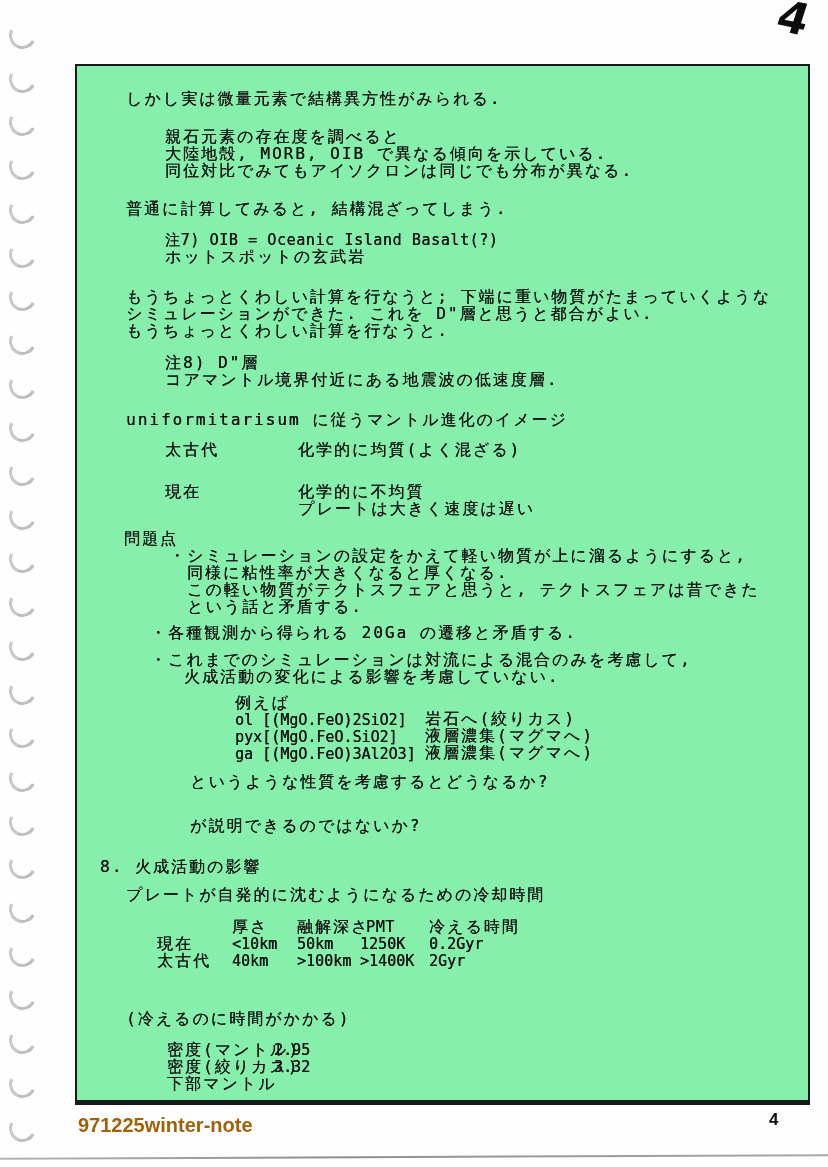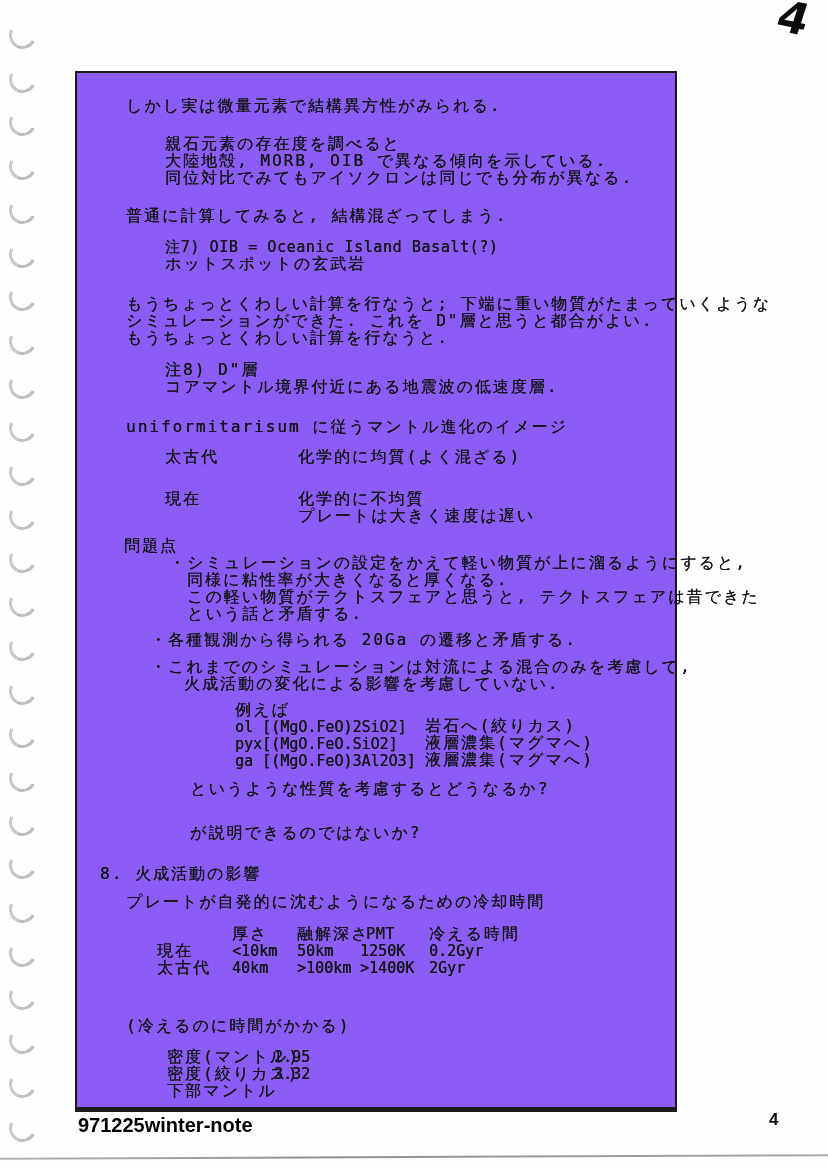--- a/index.html
+++ b/index.html
@@ -16,37 +16,37 @@
     transform:rotate(-18deg);
   }
   
   .hand-num{
     position:absolute;left:778px;top:-2px;width:46px;
     font-family:"DejaVu Sans",sans-serif;font-size:44px;font-weight:bold;
     transform:rotate(12deg) skewX(-6deg);color:#0c0c0c;line-height:1;
   }
   
   .box{
-    position:absolute;left:75px;top:71px;width:602px;height:1041px;
+    position:absolute;left:75px;top:64px;width:735px;height:1041px;
     border:2px solid #1a1a1a;border-bottom-width:5px;box-sizing:border-box;
-    background:#8b5cf6;
+    background:#86efac;
   }
   .ln{
     position:absolute;white-space:nowrap;line-height:17px;
     font-size:16px;letter-spacing:2px;
     text-shadow:0.3px 0 0 currentColor;
   }
   .ascii{font-size:15px;letter-spacing:0.6px;}
   .mono{font-size:15px;letter-spacing:0;}
   .cell{position:absolute;white-space:nowrap;text-shadow:0.3px 0 0 currentColor;}
   
   .footer-label{
     position:absolute;left:78px;top:1114px;
     font-family:"Liberation Sans","DejaVu Sans",sans-serif;
-    font-weight:bold;font-size:20px;letter-spacing:0;color:#000000;
+    font-weight:bold;font-size:20px;letter-spacing:0;color:#a16207;
   }
   .footer-page{
     position:absolute;left:769px;top:1110px;
     font-family:"Liberation Sans","DejaVu Sans",sans-serif;
     font-weight:bold;font-size:17px;color:#0e0e0e;
   }
   .bottom-shadow{
     position:absolute;left:0;top:1156px;width:828px;height:2px;
     background:linear-gradient(to right,#b5b5b5,#8f8f8f 40%,#a8a8a8);
     transform:rotate(-0.25deg);

